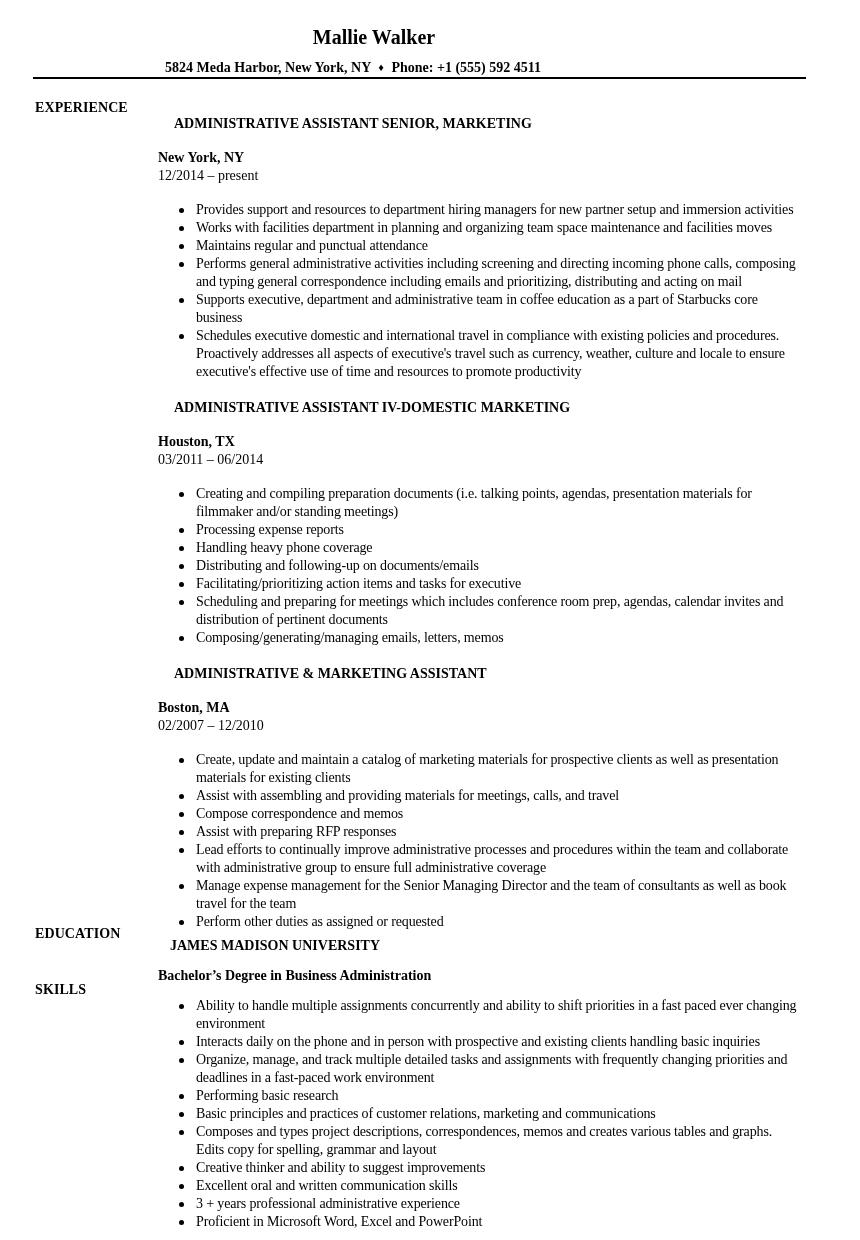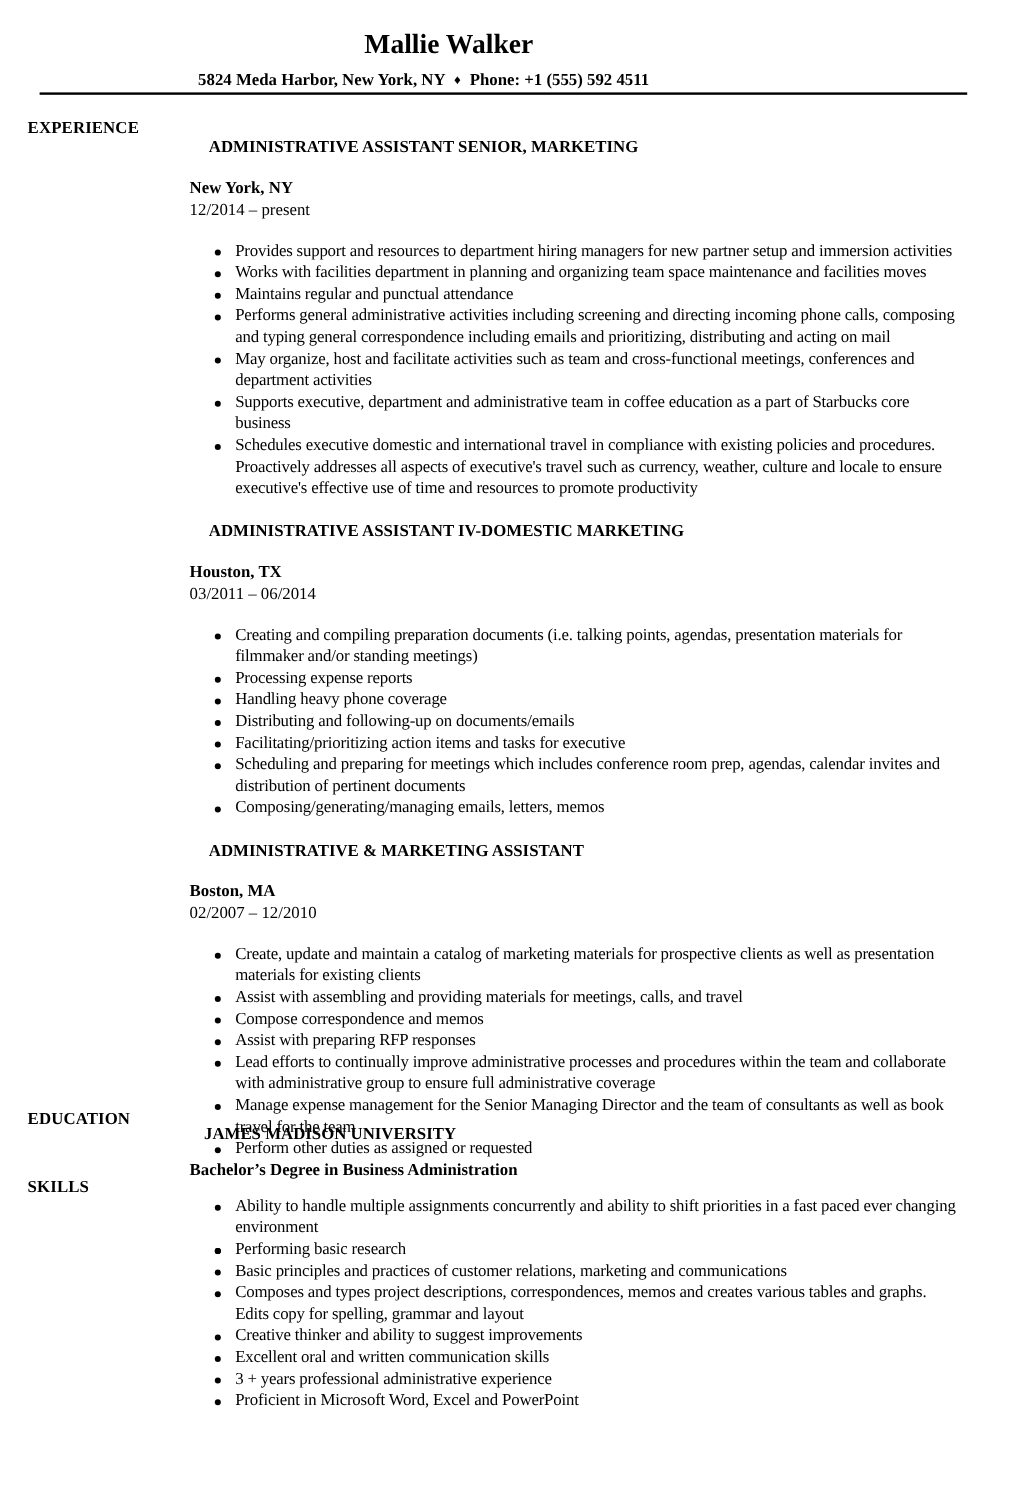--- a/index.html
+++ b/index.html
@@ -20,21 +20,21 @@
       left: 0;
       top: 0;
       width: 860px;
     }
     .name {
       position: absolute;
       top: 25px;
       left: 0;
       width: 748px;
       text-align: center;
-      font-size: 23px;
+      font-size: 20px;
       font-weight: bold;
       line-height: 24px;
     }
     .contact {
       position: absolute;
       top: 58px;
       left: 0;
       width: 706px;
       text-align: center;
       font-size: 14px;
@@ -55,21 +55,21 @@
       height: 2px;
       background: #000000;
     }
     .section {
       position: absolute;
       left: 0;
       width: 860px;
     }
     .section-label {
       position: absolute;
-      left: 23px;
+      left: 35px;
       top: 0;
       font-size: 14px;
       font-weight: bold;
       line-height: 18px;
       letter-spacing: 0.1px;
     }
     .section-body {
       position: absolute;
       left: 158px;
       top: 0;
@@ -152,21 +152,20 @@
 
       <div class="job">
         <p class="job-title">ADMINISTRATIVE ASSISTANT SENIOR, MARKETING</p>
         <p class="job-loc">New York, NY</p>
         <p class="job-dates">12/2014 – present</p>
         <ul class="bullets">
           <li><span class="dot"></span><span>Provides support and resources to department hiring managers for new partner setup and immersion activities</span></li>
           <li><span class="dot"></span><span>Works with facilities department in planning and organizing team space maintenance and facilities moves</span></li>
           <li><span class="dot"></span><span>Maintains regular and punctual attendance</span></li>
           <li><span class="dot"></span><span>Performs general administrative activities including screening and directing incoming phone calls, composing and typing general correspondence including emails and prioritizing, distributing and acting on mail</span></li>
-          <li><span class="dot"></span><span>May organize, host and facilitate activities such as team and cross-functional meetings, conferences and department activities</span></li>
           <li><span class="dot"></span><span>Supports executive, department and administrative team in coffee education as a part of Starbucks core business</span></li>
           <li><span class="dot"></span><span>Schedules executive domestic and international travel in compliance with existing policies and procedures. Proactively addresses all aspects of executive's travel such as currency, weather, culture and locale to ensure executive's effective use of time and resources to promote productivity</span></li>
         </ul>
       </div>
 
       <div class="job">
         <p class="job-title">ADMINISTRATIVE ASSISTANT IV-DOMESTIC MARKETING</p>
         <p class="job-loc">Houston, TX</p>
         <p class="job-dates">03/2011 – 06/2014</p>
         <ul class="bullets">
@@ -204,22 +203,22 @@
       <p class="edu-school">JAMES MADISON UNIVERSITY</p>
       <p class="edu-degree">Bachelor’s Degree in Business Administration</p>
     </div>
   </div>
 
   <div class="section" style="top:981px;">
     <div class="section-label">SKILLS</div>
     <div class="section-body">
       <ul class="bullets">
         <li><span class="dot"></span><span>Ability to handle multiple assignments concurrently and ability to shift priorities in a fast paced ever changing environment</span></li>
-        <li><span class="dot"></span></li>
-        <li><span class="dot"></span></li>
+        <li><span class="dot"></span><span>Interacts daily on the phone and in person with prospective and existing clients handling basic inquiries</span></li>
+        <li><span class="dot"></span><span>Organize, manage, and track multiple detailed tasks and assignments with frequently changing priorities and deadlines in a fast-paced work environment</span></li>
         <li><span class="dot"></span><span>Performing basic research</span></li>
         <li><span class="dot"></span><span>Basic principles and practices of customer relations, marketing and communications</span></li>
         <li><span class="dot"></span><span>Composes and types project descriptions, correspondences, memos and creates various tables and graphs. Edits copy for spelling, grammar and layout</span></li>
         <li><span class="dot"></span><span>Creative thinker and ability to suggest improvements</span></li>
         <li><span class="dot"></span><span>Excellent oral and written communication skills</span></li>
         <li><span class="dot"></span><span>3 + years professional administrative experience</span></li>
         <li><span class="dot"></span><span>Proficient in Microsoft Word, Excel and PowerPoint</span></li>
       </ul>
     </div>
   </div>

